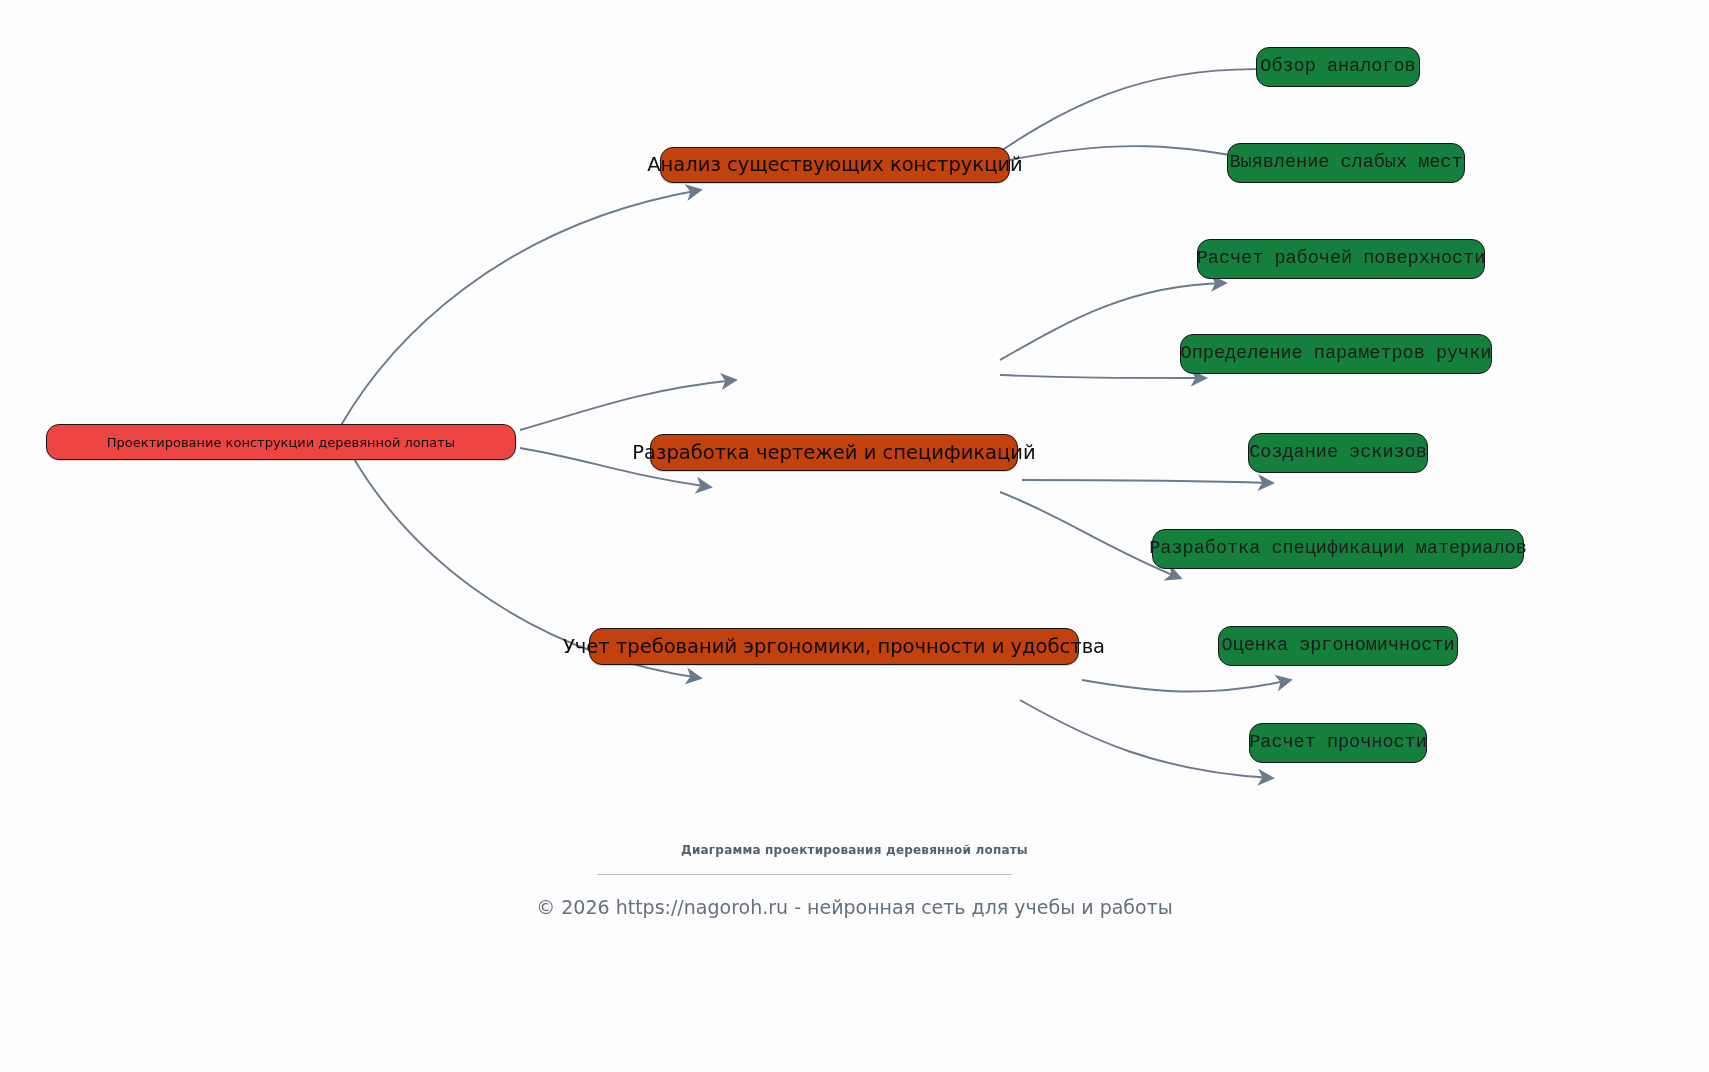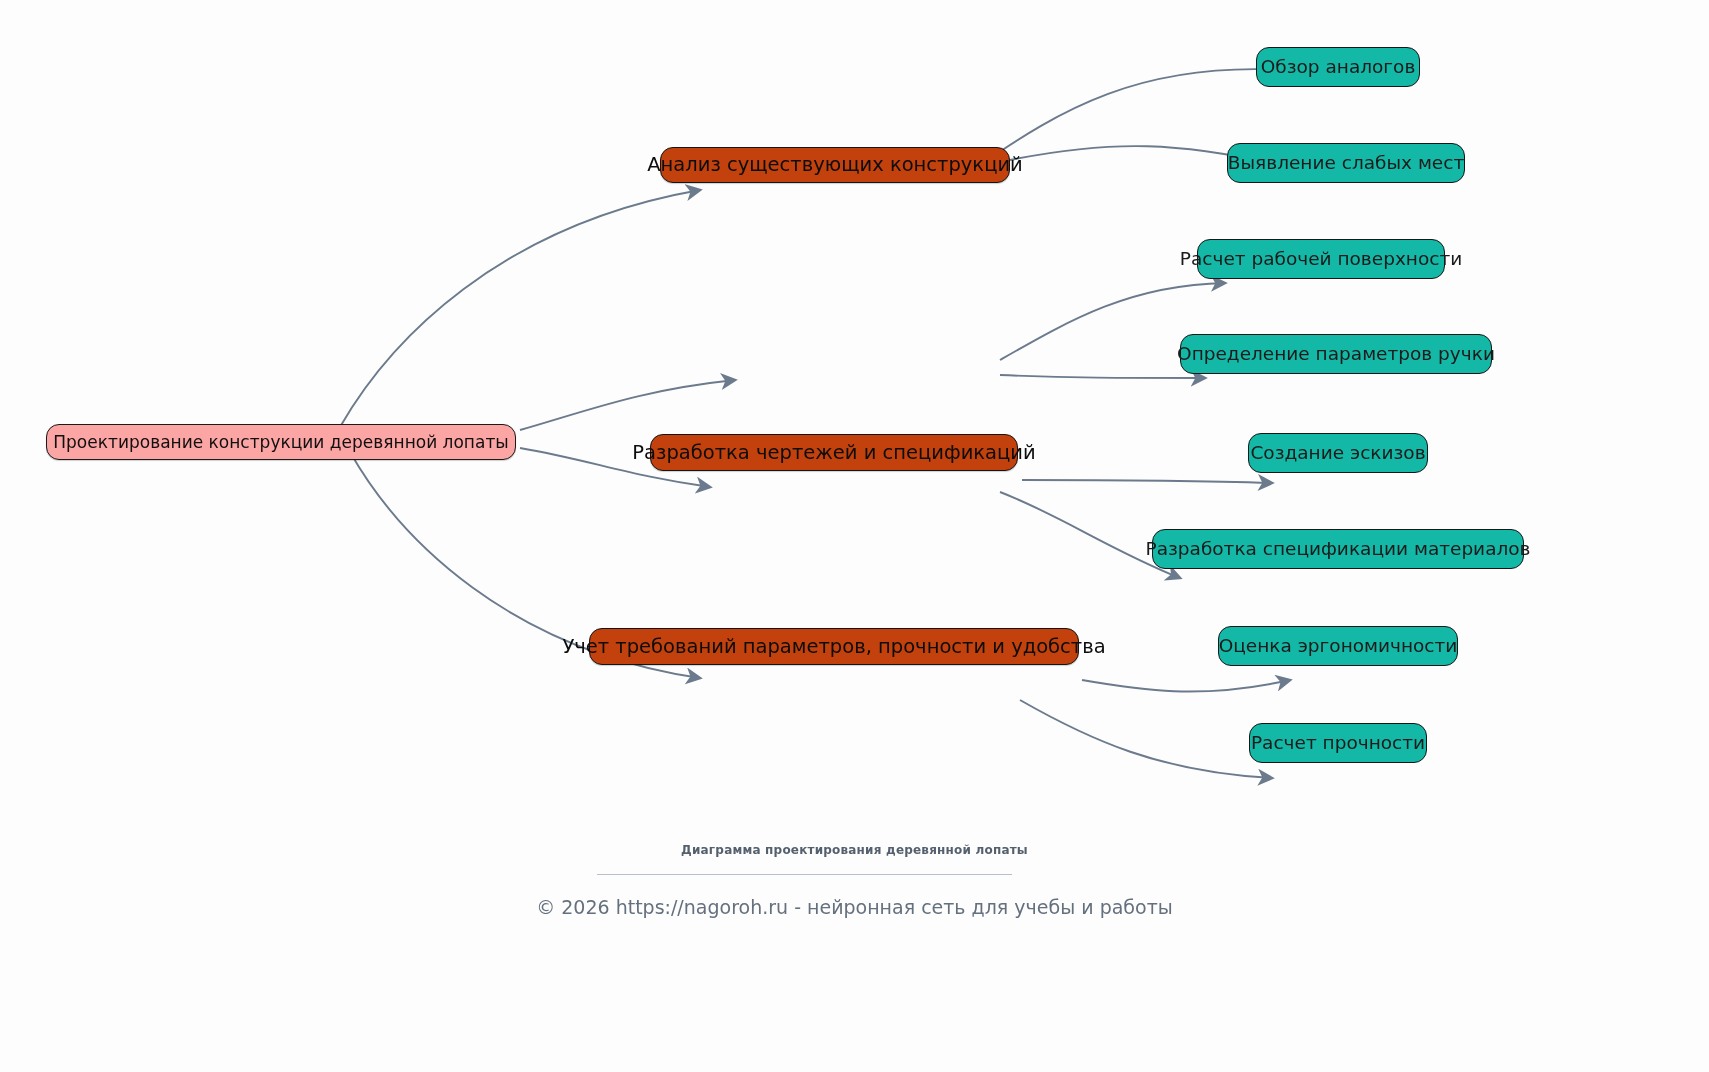--- a/index.html
+++ b/index.html
@@ -33,45 +33,46 @@
   .node {
     position: absolute;
     box-sizing: border-box;
     display: flex;
     align-items: center;
     justify-content: center;
     white-space: nowrap;
     line-height: 1;
   }
   .node-root {
-    background: #fca5a5;
+    background: #ef4444;
     border: 1.6px solid #1a1a1a;
     border-radius: 13px;
     color: #12100f;
-    font-size: 17px;
+    font-size: 13px;
     padding: 0 14px;
     box-shadow: 0 1px 1px rgba(0,0,0,0.18);
   }
   .node-branch {
     background: #c2410c;
     border: 1.6px solid #141414;
     border-radius: 13px;
     color: #0d0d0d;
     font-size: 19.5px;
     font-weight: 500;
     padding: 0 14px;
     box-shadow: 0 1px 1px rgba(0,0,0,0.18);
   }
   .node-leaf {
-    background: #14b8a6;
+    background: #15803d;
     border: 1.7px solid #161616;
     border-radius: 13px;
     color: #1b1b1b;
     font-size: 18.5px;
     padding: 0 14px;
+    font-family: Liberation Mono, monospace;
   }
   .caption {
     position: absolute;
     width: 100%;
     text-align: center;
     color: #55606f;
     font-weight: bold;
     font-size: 12px;
     letter-spacing: 0.2px;
   }
@@ -127,39 +128,39 @@
   <div class="node node-branch" style="left:660px; top:147px; width:350px; height:36px;">
     <span>Анализ существующих конструкций</span>
   </div>
   <div class="node node-leaf" style="left:1256px; top:47px; width:164px; height:40px;">
     <span>Обзор аналогов</span>
   </div>
   <div class="node node-leaf" style="left:1219px; top:143px; width:238px; height:40px;margin-left:8px;">
     <span>Выявление слабых мест</span>
   </div>
 
-  <div class="node node-leaf" style="left:1197px; top:239px; width:248px; height:40px;">
+  <div class="node node-leaf" style="left:1197px; top:239px; width:288px; height:40px;">
     <span>Расчет рабочей поверхности</span>
   </div>
   <div class="node node-leaf" style="left:1180px; top:334px; width:312px; height:40px;">
     <span>Определение параметров ручки</span>
   </div>
 
   <div class="node node-branch" style="left:650px; top:434px; width:368px; height:37px;">
     <span>Разработка чертежей и спецификаций</span>
   </div>
   <div class="node node-leaf" style="left:1248px; top:433px; width:180px; height:40px;">
     <span>Создание эскизов</span>
   </div>
   <div class="node node-leaf" style="left:1152px; top:529px; width:372px; height:40px;">
     <span>Разработка спецификации материалов</span>
   </div>
 
   <div class="node node-branch" style="left:589px; top:628px; width:490px; height:37px;">
-    <span>Учет требований параметров, прочности и удобства</span>
+    <span>Учет требований эргономики, прочности и удобства</span>
   </div>
   <div class="node node-leaf" style="left:1218px; top:626px; width:240px; height:40px;">
     <span>Оценка эргономичности</span>
   </div>
   <div class="node node-leaf" style="left:1249px; top:723px; width:178px; height:40px;">
     <span>Расчет прочности</span>
   </div>
 
   <div class="caption" style="top:843px;">
     <span>Диаграмма проектирования деревянной лопаты</span>

